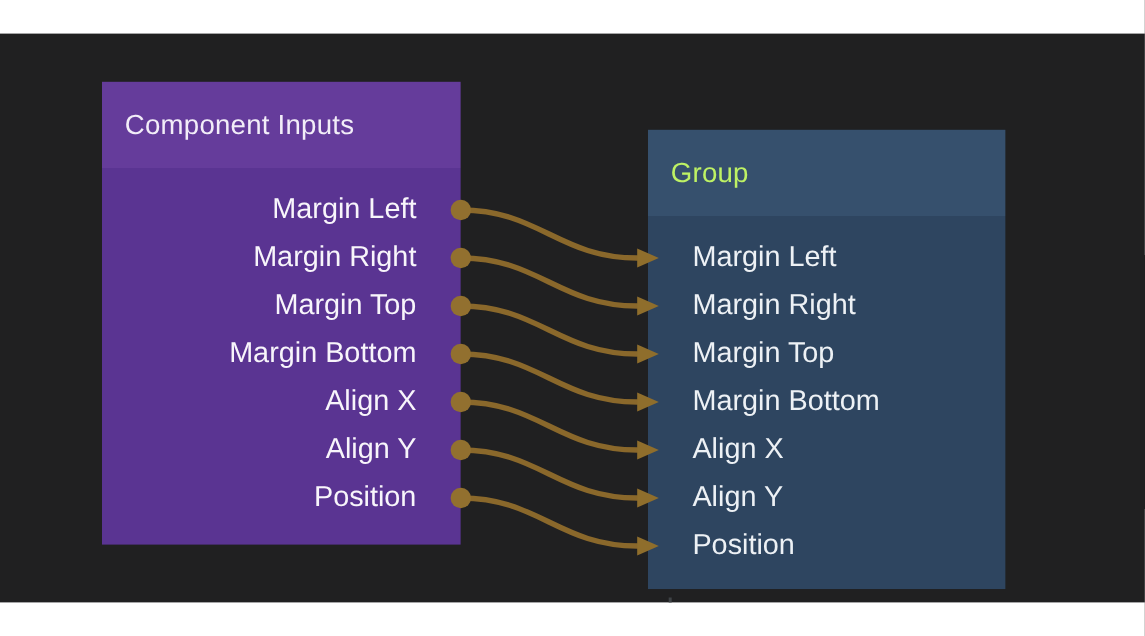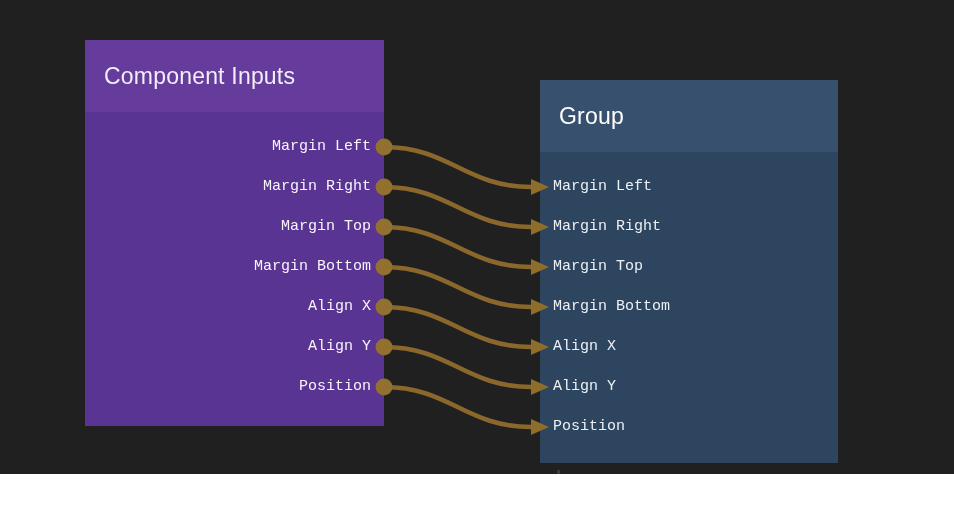--- a/index.html
+++ b/index.html
@@ -1,23 +1,23 @@
 <!DOCTYPE html>
 <html><head>
 <meta charset="utf-8">
 <style>
   html,body{margin:0;padding:0;}
   body{font-family:"Liberation Sans",sans-serif;}
-  .canvas{position:relative;width:954px;height:474px;overflow:hidden;}
+  .canvas{position:relative;width:954px;height:474px;overflow:hidden;margin-top:28px;}
   .node{position:absolute;overflow:hidden;}
   .node-header{display:flex;align-items:center;padding:0 19px;box-sizing:border-box;
     font-size:23px;letter-spacing:0.2px;font-weight:400;}
   .node-body{position:absolute;left:0;right:0;bottom:0;}
   .node-row{position:absolute;left:0;right:0;height:28px;line-height:28px;
-    font-size:15px;padding:0 13px;box-sizing:border-box;white-space:nowrap;font-family:Liberation Mono, monospace;}
+    font-size:24px;padding:0 37px;box-sizing:border-box;white-space:nowrap;}
   svg.wires{position:absolute;left:0;top:0;}
 </style>
 </head>
 <body>
 
 <div class="canvas" id="canvas" style="background: rgb(32, 32, 33);">
 
   <div class="node" style="left: 85px; top: 40px; width: 299px; height: 386px;">
     <div class="node-header" style="background: rgb(101, 60, 155); height: 72px;">
       <span class="node-title" style="color: rgb(242, 237, 248);">Component Inputs</span>
@@ -28,21 +28,21 @@
         <div class="node-row" style="top: 101px; text-align: right; color: rgb(248, 245, 251);">Margin Top</div>
         <div class="node-row" style="top: 141px; text-align: right; color: rgb(248, 245, 251);">Margin Bottom</div>
         <div class="node-row" style="top: 181px; text-align: right; color: rgb(248, 245, 251);">Align X</div>
         <div class="node-row" style="top: 221px; text-align: right; color: rgb(248, 245, 251);">Align Y</div>
         <div class="node-row" style="top: 261px; text-align: right; color: rgb(248, 245, 251);">Position</div>
       </div>
   </div>
 
   <div class="node" style="left: 540px; top: 80px; width: 298px; height: 383px;">
     <div class="node-header" style="background: rgb(54, 80, 109); height: 72px;">
-      <span class="node-title" style="color: #ffffff;">Group</span>
+      <span class="node-title" style="color: #bef264;">Group</span>
     </div>
     <div class="node-body" style="background: rgb(46, 69, 96); top: 72px;">
         <div class="node-row" style="top: 21px; text-align: left; color: rgb(237, 241, 245);">Margin Left</div>
         <div class="node-row" style="top: 61px; text-align: left; color: rgb(237, 241, 245);">Margin Right</div>
         <div class="node-row" style="top: 101px; text-align: left; color: rgb(237, 241, 245);">Margin Top</div>
         <div class="node-row" style="top: 141px; text-align: left; color: rgb(237, 241, 245);">Margin Bottom</div>
         <div class="node-row" style="top: 181px; text-align: left; color: rgb(237, 241, 245);">Align X</div>
         <div class="node-row" style="top: 221px; text-align: left; color: rgb(237, 241, 245);">Align Y</div>
         <div class="node-row" style="top: 261px; text-align: left; color: rgb(237, 241, 245);">Position</div>
       </div>

